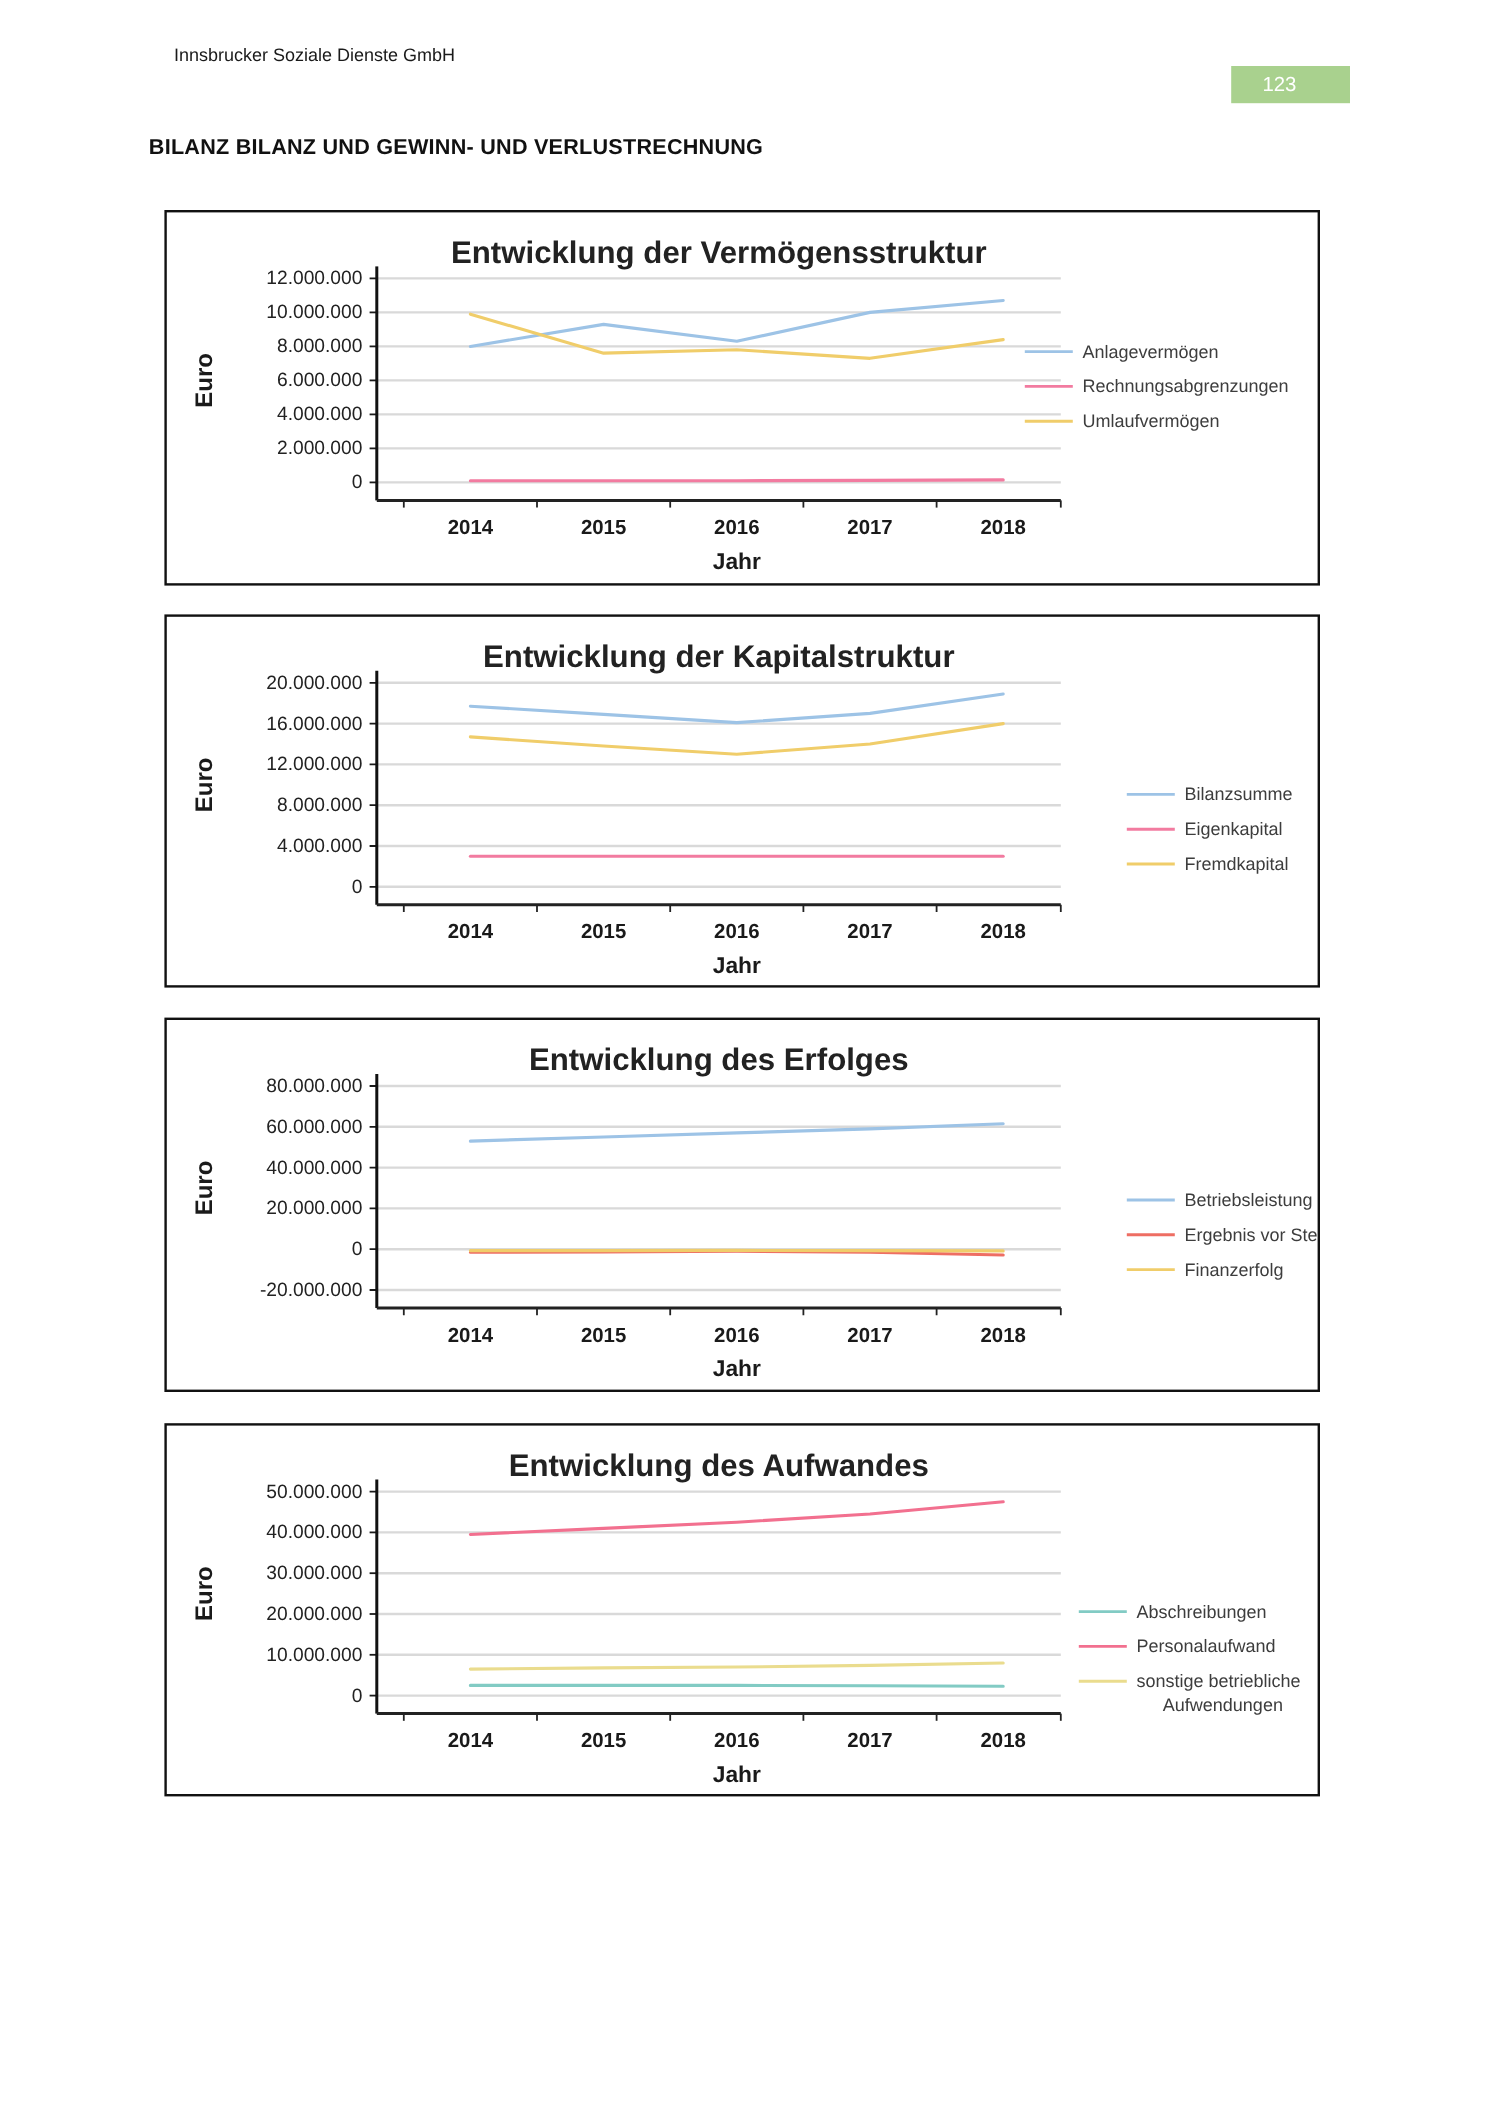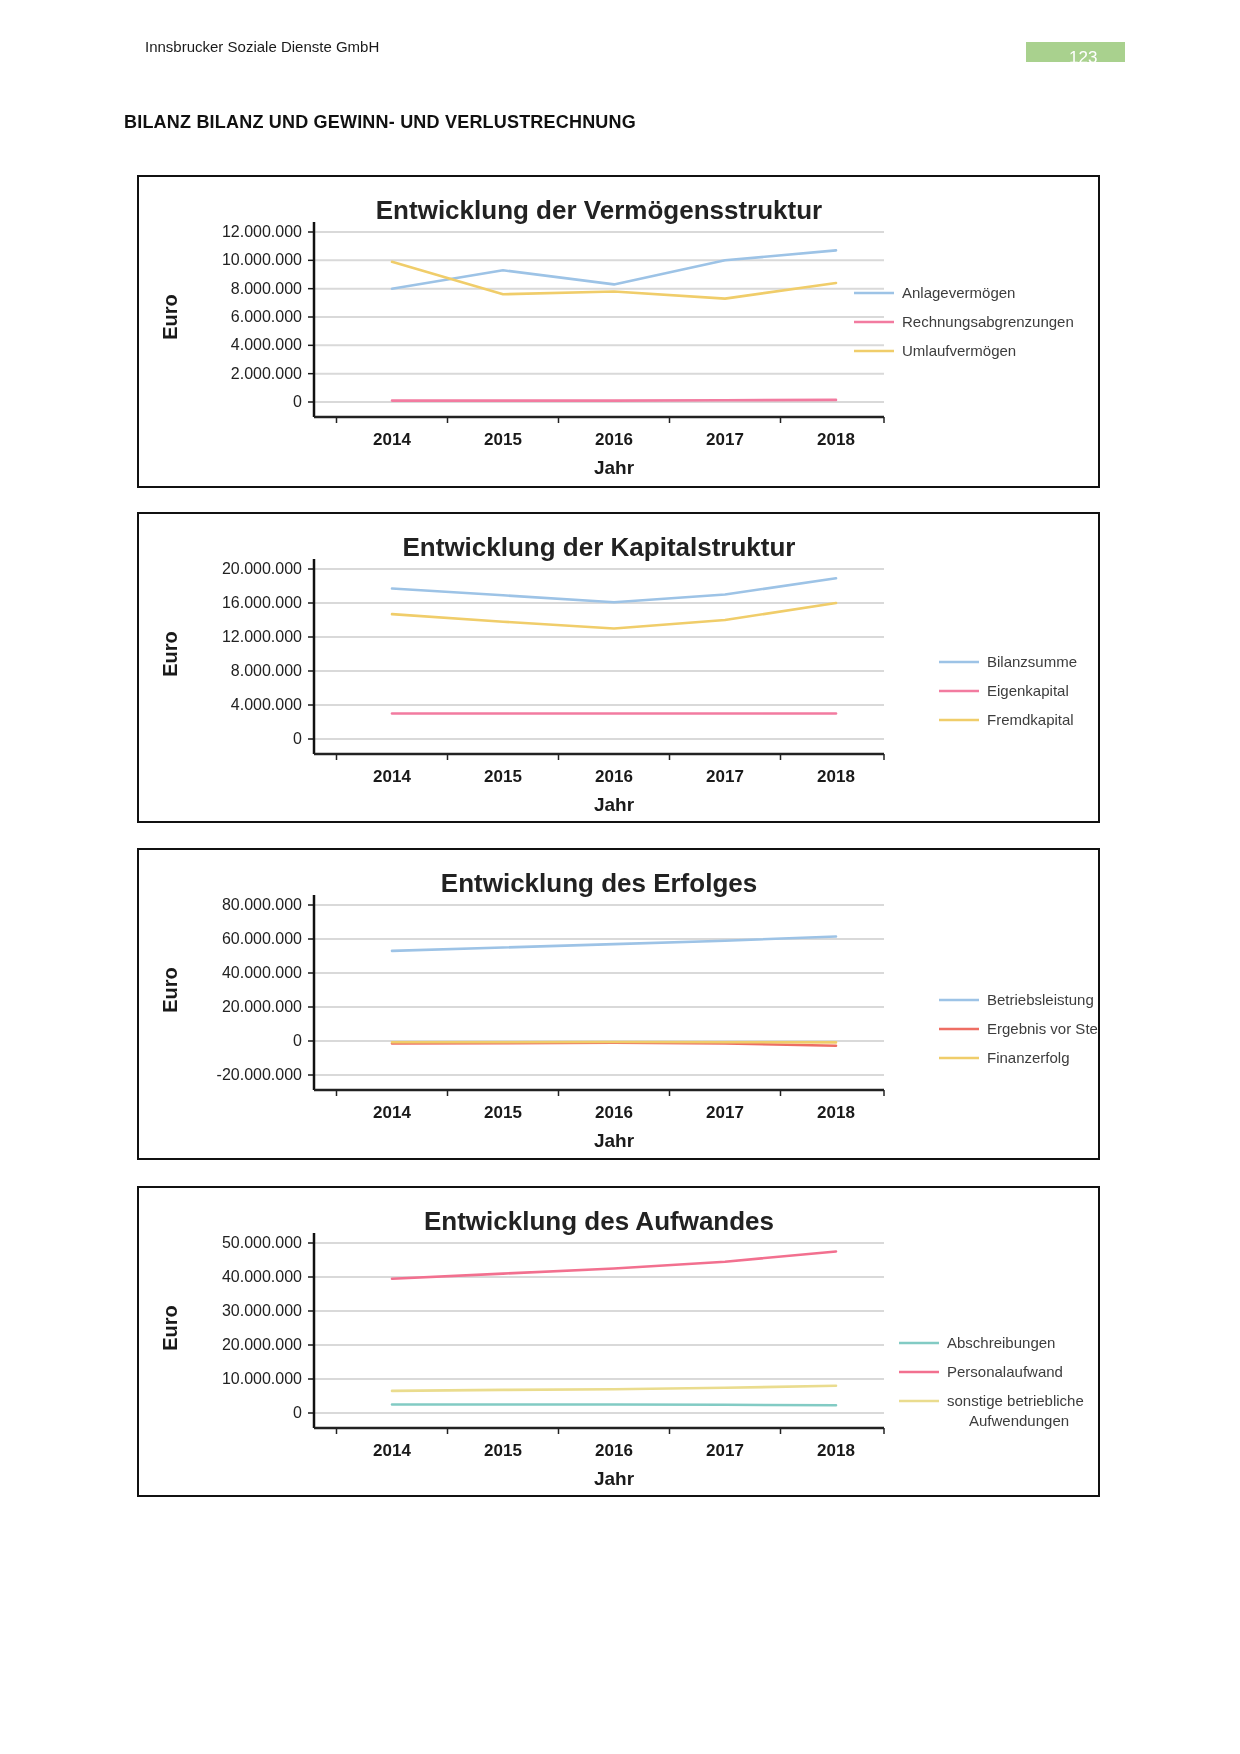--- a/index.html
+++ b/index.html
@@ -1,20 +1,20 @@
 <!DOCTYPE html>
 <html><head>
 <meta charset="utf-8">
 <style>
   html,body{margin:0;padding:0;background:#ffffff;}
   .page{position:relative;width:1240px;height:1754px;background:#ffffff;overflow:hidden;
         font-family:"Liberation Sans",sans-serif;color:#1a1a1a;}
   .company{position:absolute;left:145px;top:38px;font-size:15px;color:#1a1a1a;}
-  .pagenum{position:absolute;left:1026px;top:42px;width:99px;height:20px;
-           color:#ffffff;font-size:17px;line-height:31px;padding-left:43px;box-sizing:border-box;}
+  .pagenum{position:absolute;left:1026px;top:55px;width:99px;height:31px;
+           color:#ffffff;font-size:17px;line-height:31px;padding-left:26px;box-sizing:border-box;}
   .section-title{position:absolute;left:124px;top:112px;font-size:18px;font-weight:bold;
                  letter-spacing:.2px;color:#111;}
   .panel{position:absolute;left:137px;width:963px;border:2px solid #111;background:#fff;box-sizing:border-box;}
   .panel svg{display:block;width:100%;height:100%;}
   .p1{top:175px;height:313px;}
   .p2{top:512px;height:311px;}
   .p3{top:848px;height:312px;}
   .p4{top:1186px;height:311px;}
   text{font-family:"Liberation Sans",sans-serif;}
 </style>

